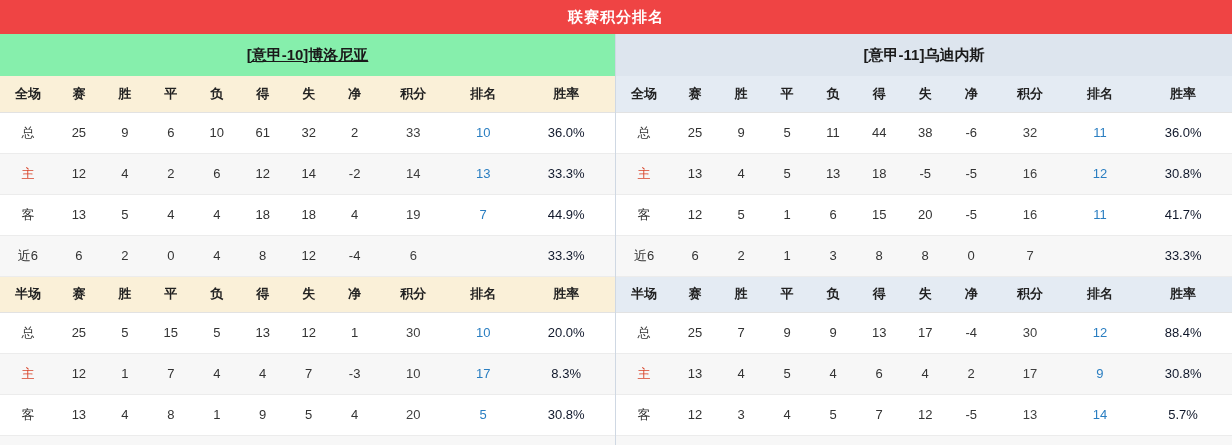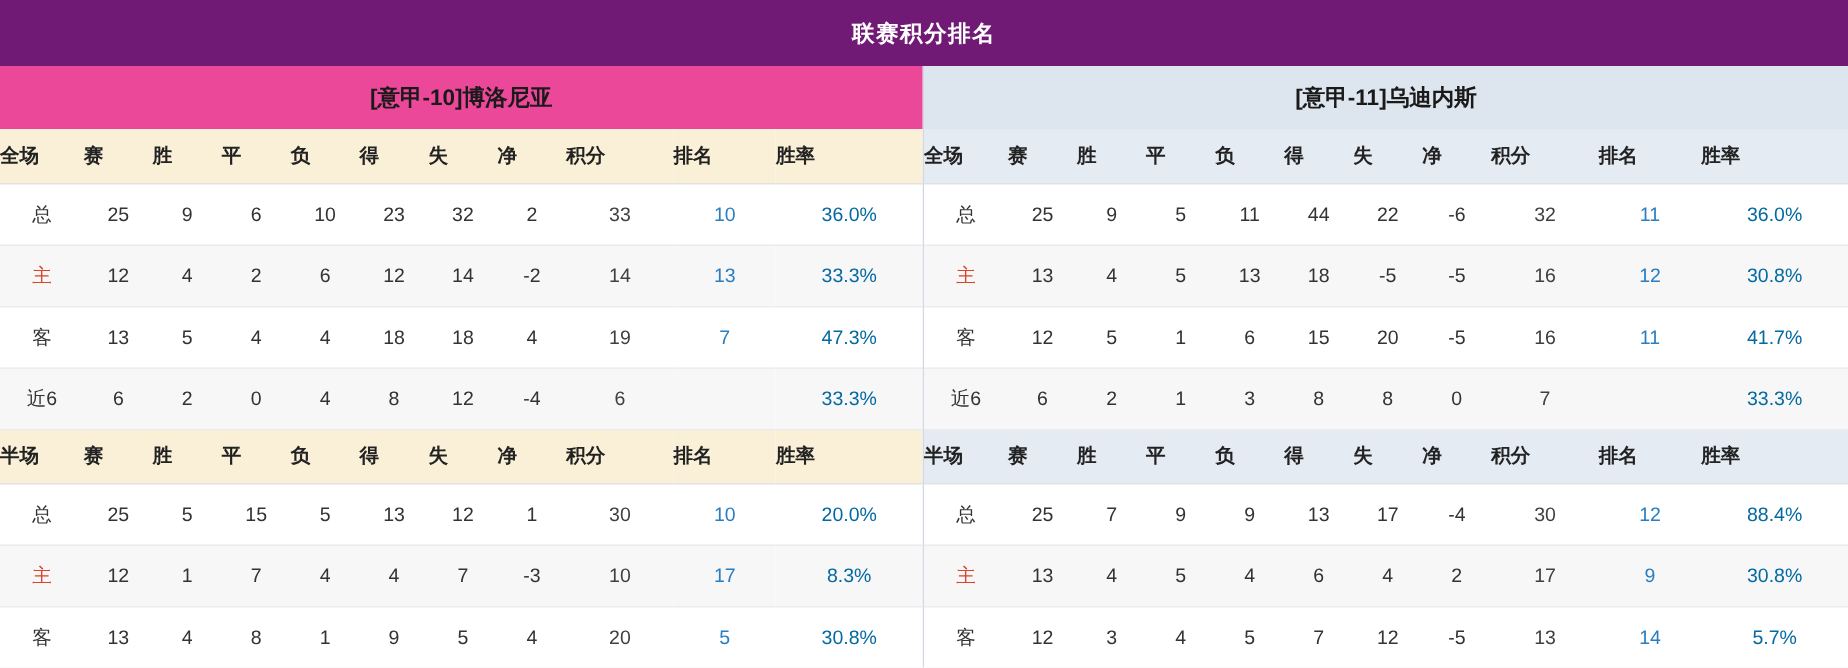--- a/index.html
+++ b/index.html
@@ -10,22 +10,22 @@
     font-family: "Liberation Sans", sans-serif;
     font-size: 13px;
     color: #333;
     background: #fff;
     overflow: hidden;
   }
   .wrap { width: 1232px; }
 
   
   .title-bar {
-    height: 44px;
-    background: #701a75;
+    height: 34px;
+    background: #ef4444;
     color: #fff;
     font-weight: bold;
     font-size: 15px;
     display: flex;
     align-items: center;
     justify-content: center;
     letter-spacing: 1px;
   }
 
   .cols { display: flex; width: 100%; }
@@ -34,50 +34,51 @@
 
   .team-head {
     height: 42px;
     display: flex;
     align-items: center;
     justify-content: center;
     font-weight: bold;
     font-size: 15px;
     color: #1a1a1a;
   }
-  .team-head.left { background: #ec4899; }
+  .team-head.left { background: #86efac; text-decoration: underline; }
   .team-head.right { background: #dde5ee; }
 
   table { width: 100%; border-collapse: collapse; table-layout: fixed; }
   td, th { font-weight: normal; padding: 0; }
 
   tr.hdr td {
     height: 36px;
     font-weight: bold;
     color: #222;
+    text-align: center;
     border-bottom: 1px solid #e2e2e2;
     font-size: 13px;
   }
   .col-left tr.hdr td { background: #faf0d8; }
   .col-right tr.hdr td { background: #e4ebf3; }
 
   tr.row td {
     height: 41px;
     text-align: center;
     border-bottom: 1px solid #ececec;
     background: #fff;
     font-size: 13px;
   }
   tr.row.alt td { background: #f7f7f7; }
 
   .lbl { color: #333; }
   .lbl.home { color: #d9452b; }
   .pts { color: #404040; }
   .rank { color: #2a7ec1; }
-  .rate { color: #0369a1; }
+  .rate { color: #0f172a; }
 
   
   col.c0 { width: 9.0%; }
   col.c1, col.c2, col.c3, col.c4, col.c5, col.c6, col.c7 { width: 7.4%; }
   col.c8 { width: 11.5%; }
   col.c9 { width: 11.0%; }
   col.c10 { width: 15.7%; }
 </style>
 </head>
 <body>
@@ -123,21 +124,21 @@
             <td>排名</td>
             <td>胜率</td>
           </tr>
 
           <tr class="row">
             <td class="lbl">总</td>
             <td>25</td>
             <td>9</td>
             <td>6</td>
             <td>10</td>
-            <td>23</td>
+            <td>61</td>
             <td>32</td>
             <td>2</td>
             <td class="pts">33</td>
             <td class="rank">10</td>
             <td class="rate">36.0%</td>
           </tr>
 
           <tr class="row alt">
             <td class="lbl home">主</td>
             <td>12</td>
@@ -156,21 +157,21 @@
             <td class="lbl">客</td>
             <td>13</td>
             <td>5</td>
             <td>4</td>
             <td>4</td>
             <td>18</td>
             <td>18</td>
             <td>4</td>
             <td class="pts">19</td>
             <td class="rank">7</td>
-            <td class="rate">47.3%</td>
+            <td class="rate">44.9%</td>
           </tr>
 
           <tr class="row alt">
             <td class="lbl">近6</td>
             <td>6</td>
             <td>2</td>
             <td>0</td>
             <td>4</td>
             <td>8</td>
             <td>12</td>
@@ -287,21 +288,21 @@
             <td>胜率</td>
           </tr>
 
           <tr class="row">
             <td class="lbl">总</td>
             <td>25</td>
             <td>9</td>
             <td>5</td>
             <td>11</td>
             <td>44</td>
-            <td>22</td>
+            <td>38</td>
             <td>-6</td>
             <td class="pts">32</td>
             <td class="rank">11</td>
             <td class="rate">36.0%</td>
           </tr>
 
           <tr class="row alt">
             <td class="lbl home">主</td>
             <td>13</td>
             <td>4</td>

